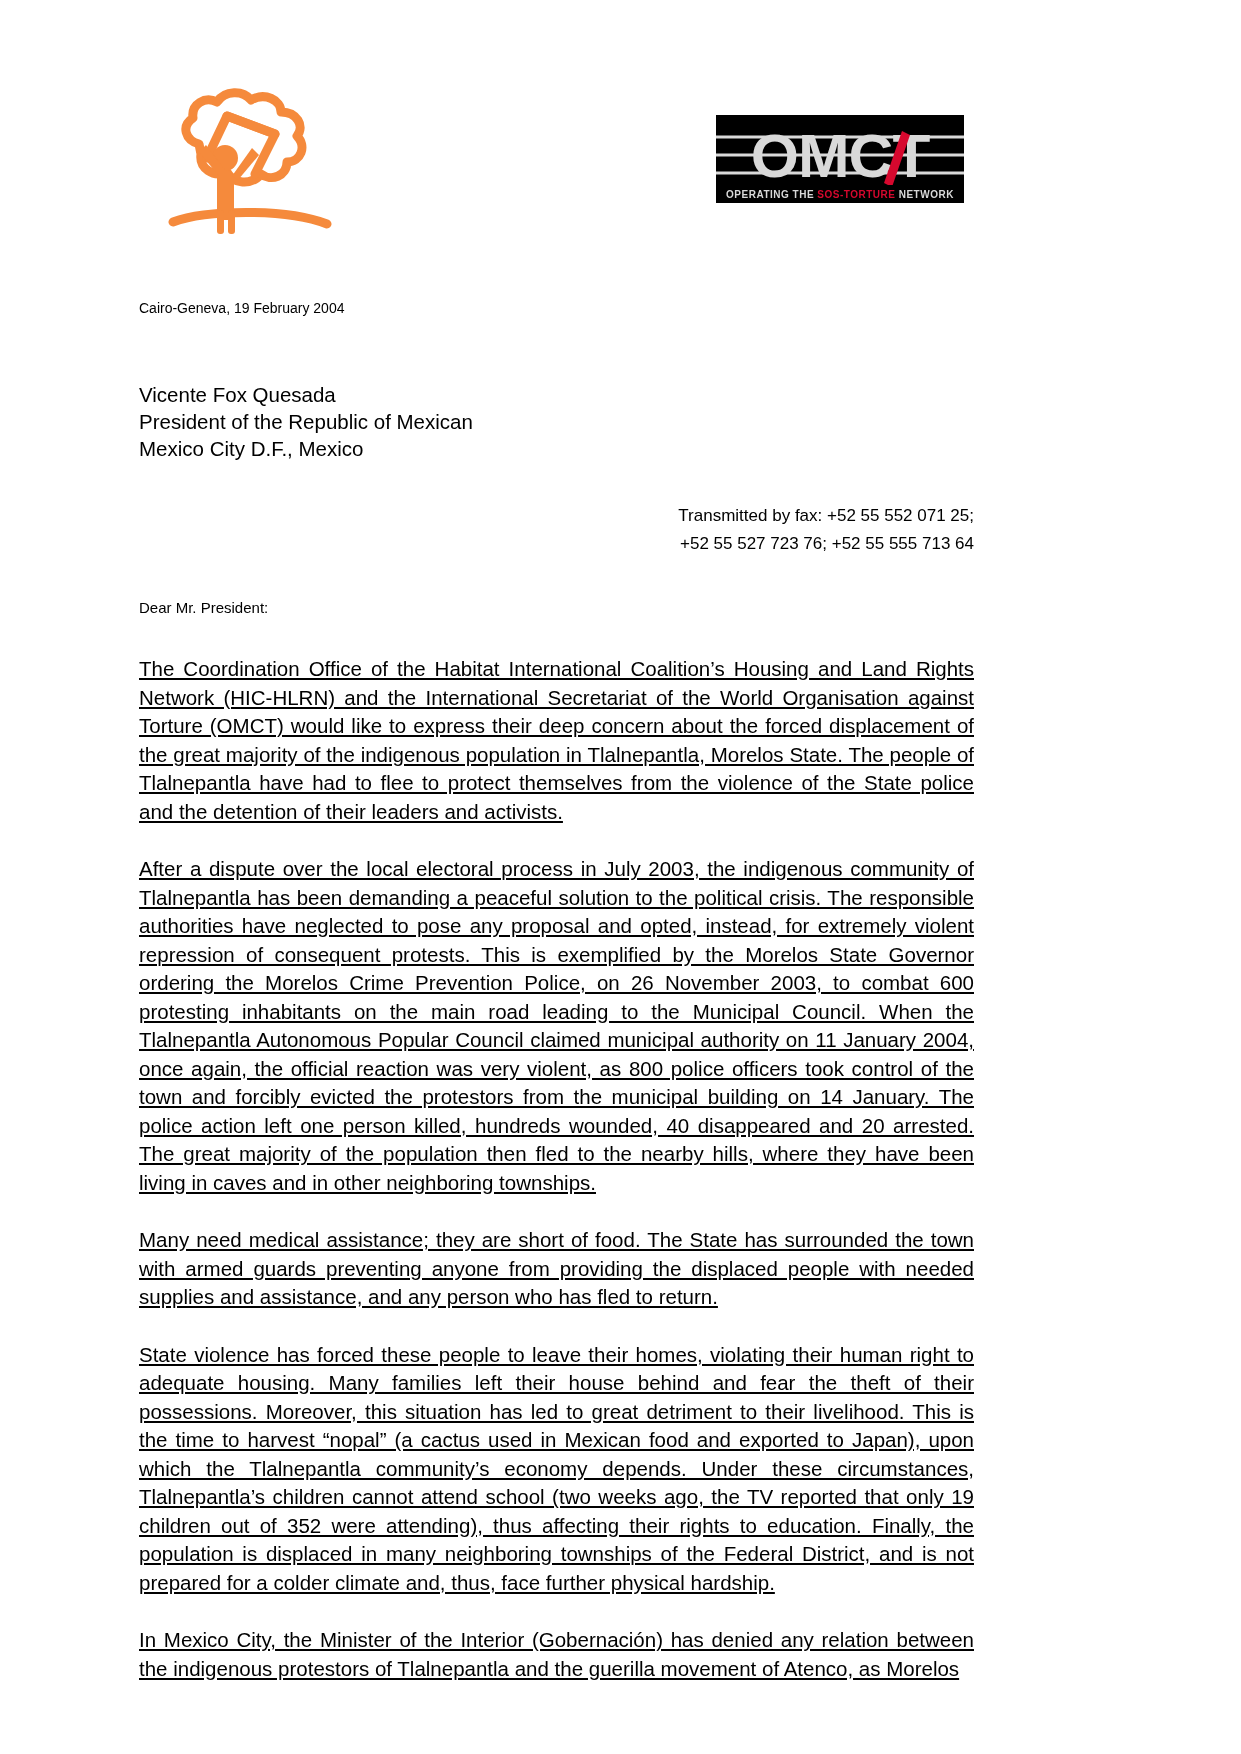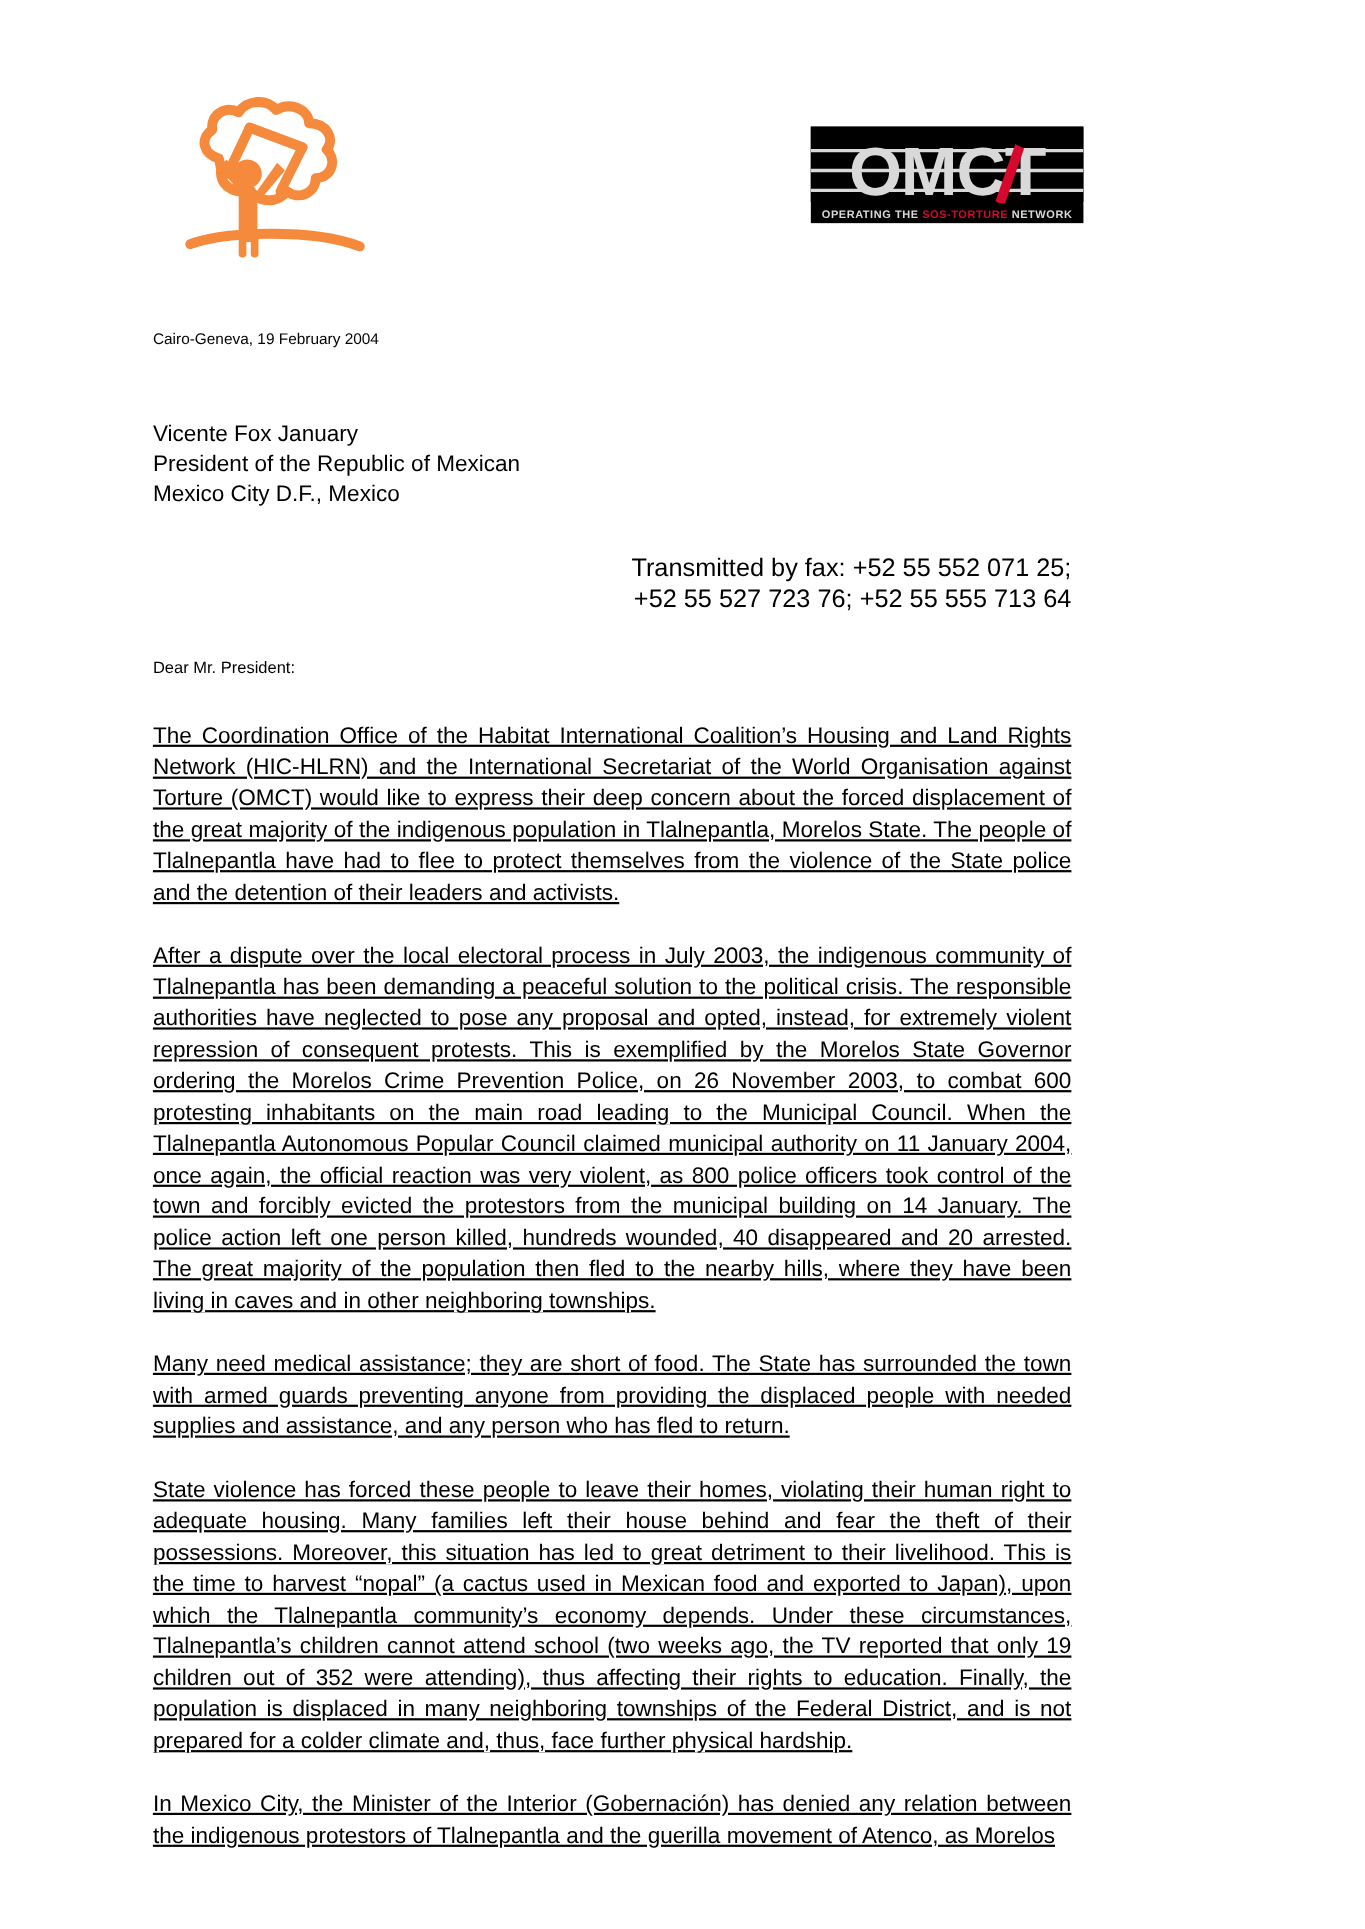--- a/index.html
+++ b/index.html
@@ -35,21 +35,21 @@
     left: 155px;
     top: 10px;
     width: 190px;
     height: 160px;
   }
   .hic-logo svg { display: block; width: 190px; height: 160px; }
 
   
   .omct-logo {
     position: absolute;
-    left: 737px;
+    left: 716px;
     top: 43px;
     width: 248px;
     height: 69px;
     background: #000000;
   }
   .omct-logo svg { display: block; width: 248px; height: 88px; }
 
   
   .letter {
     position: absolute;
@@ -72,21 +72,21 @@
     font-size: 20.5px;
     line-height: 27px;
     white-space: pre;
   }
 
   .fax-block {
     margin: 0 0 36px 0;
     text-align: right;
   }
   .fax-block div {
-    font-size: 23px;
+    font-size: 17px;
     line-height: 28px;
     white-space: pre;
   }
 
   .salutation {
     font-size: 15px;
     line-height: 27px;
     margin: 0 0 34px 0;
     white-space: pre;
   }
@@ -154,21 +154,21 @@
       </svg>
     </div>
 
   </div>
 
   <div class="letter">
 
     <p class="date-line">Cairo-Geneva, 19 February 2004</p>
 
     <div class="recipient">
-      <div>Vicente Fox January</div>
+      <div>Vicente Fox Quesada</div>
       <div>President of the Republic of Mexican</div>
       <div>Mexico City D.F., Mexico</div>
     </div>
 
     <div class="fax-block">
       <div>Transmitted by fax: +52 55 552 071 25;</div>
       <div>+52 55 527 723 76; +52 55 555 713 64</div>
     </div>
 
     <p class="salutation">Dear Mr. President:</p>

